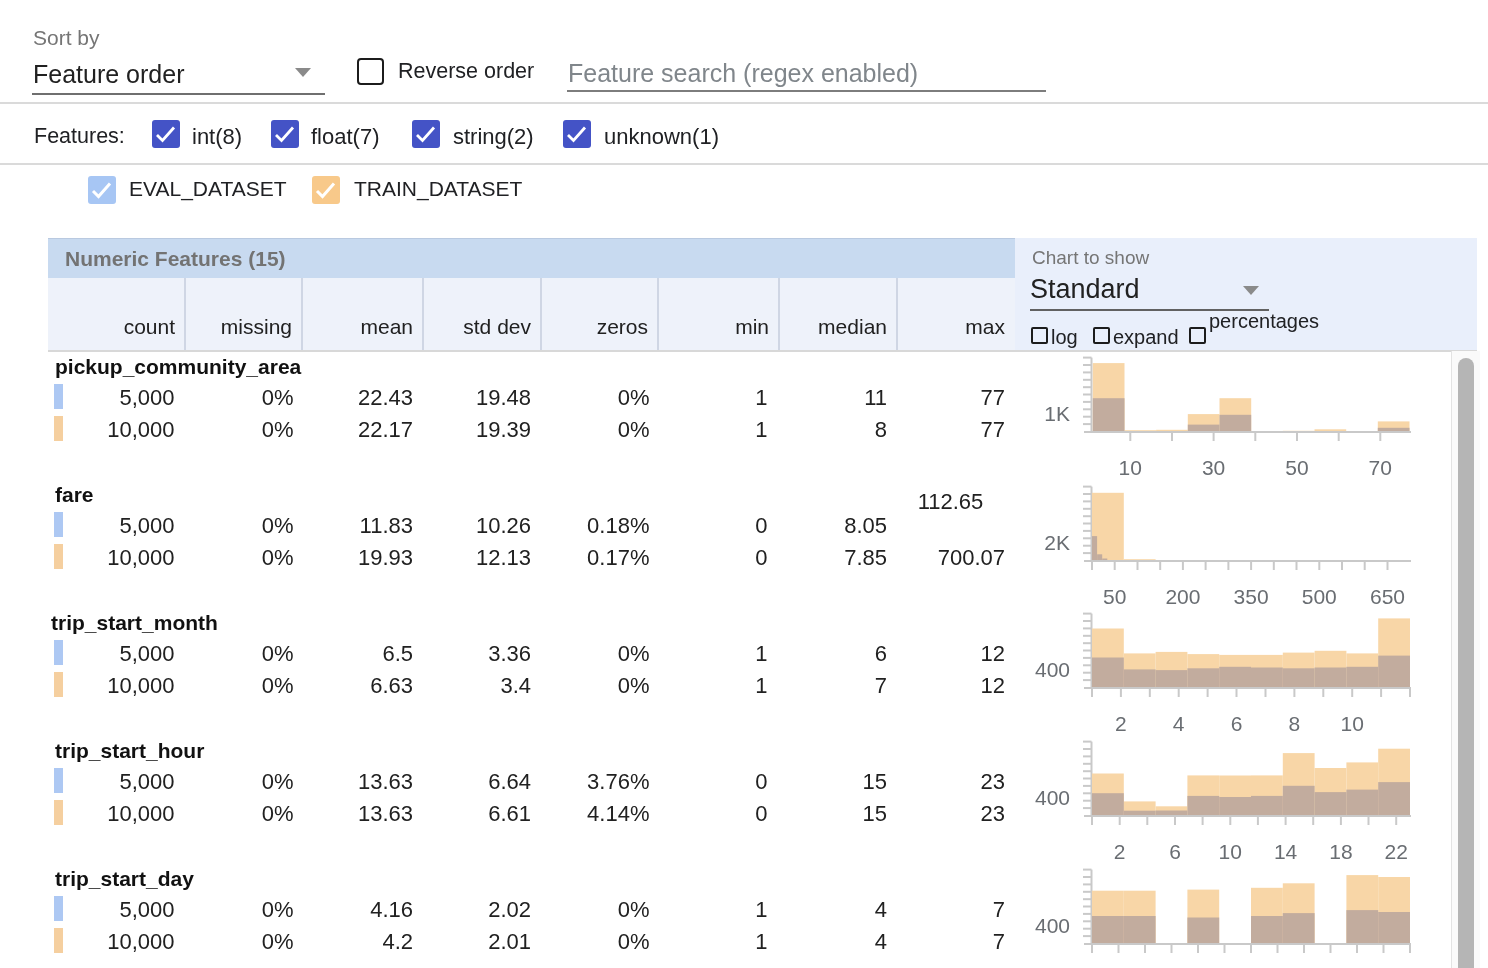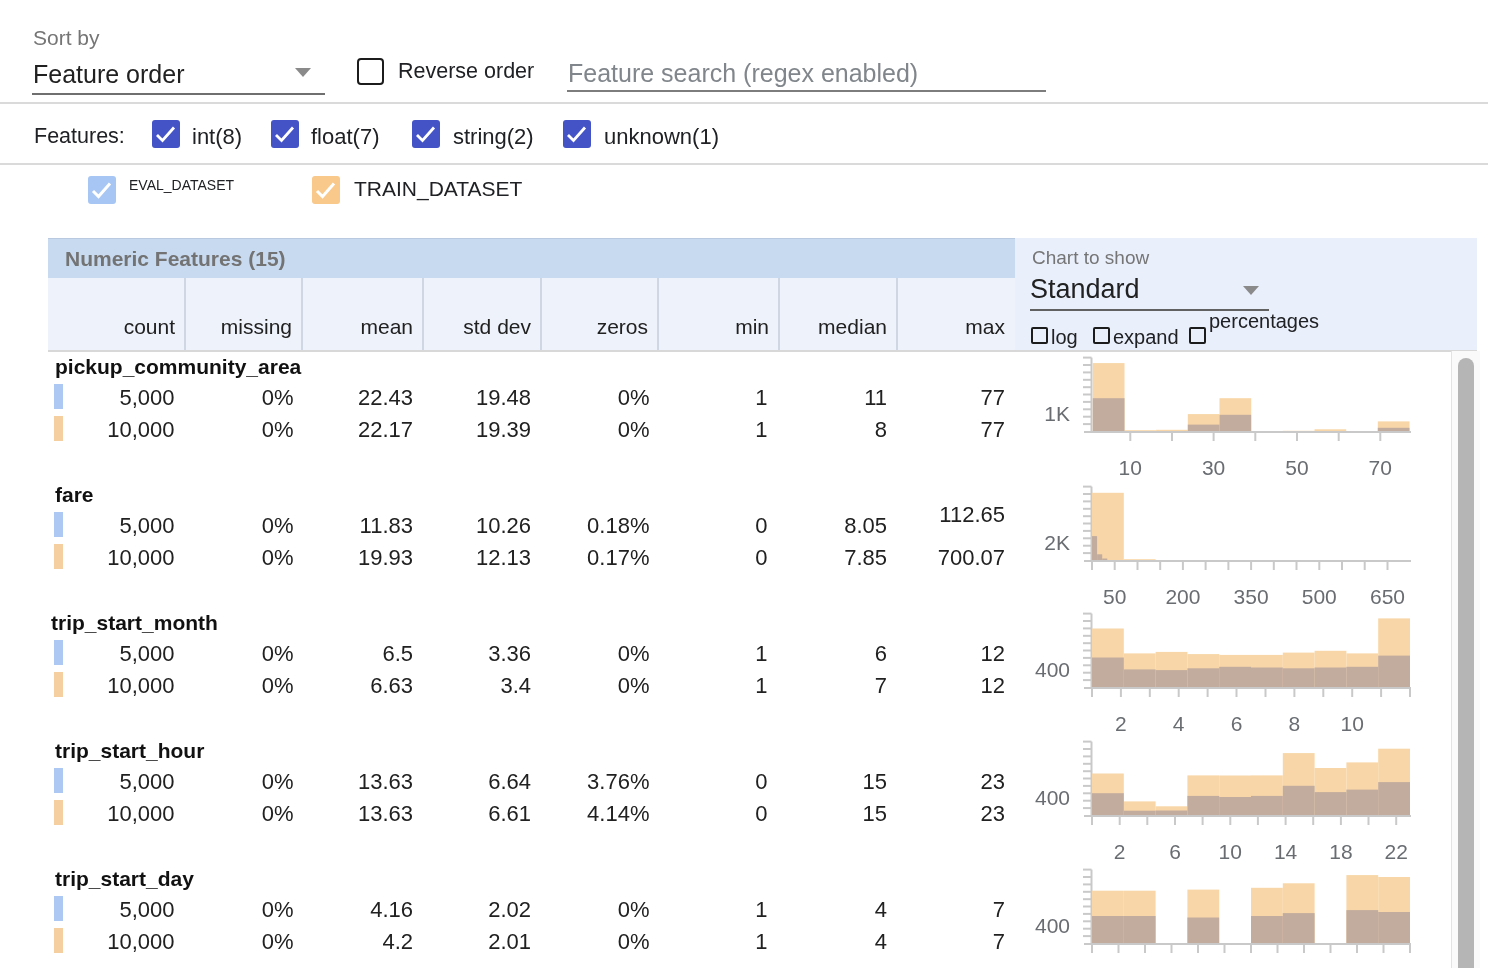--- a/index.html
+++ b/index.html
@@ -52,21 +52,21 @@
     </svg>
   </div>
 <div class="abs" style="left:604px;top:124px;font-size:22px;">unknown(1)</div>
 <div class="abs" style="left:0;top:163px;width:1488px;height:2px;background:#dadada;"></div>
 
 <div class="cb" style="left:88px;top:176px;width:28px;height:28px;background:#a7c6f4;">
   <svg width="28" height="28">
       <polyline points="5,15 10.5,20.5 22,7.5" fill="none" stroke="#fff" stroke-width="3"></polyline>
     </svg>
   </div>
-<div class="abs" style="left:129px;top:177px;font-size:14px;">EVAL_DATASET</div>
+<div class="abs" style="left:129px;top:177px;font-size:21px;">EVAL_DATASET</div>
 <div class="cb" style="left:312px;top:176px;width:28px;height:28px;background:#f8c98a;">
   <svg width="28" height="28">
       <polyline points="5,15 10.5,20.5 22,7.5" fill="none" stroke="#fff" stroke-width="3"></polyline>
     </svg>
   </div>
 <div class="abs" style="left:354px;top:177px;font-size:21px;">TRAIN_DATASET</div>
 
 <div class="abs" style="left:48px;top:238px;width:967px;height:40px;background:#c8daf0;border-top:1px solid #b9c9e0;box-sizing:border-box;"></div>
 <div class="abs" style="left:65px;top:247px;font-size:21px;font-weight:bold;color:#737373;">Numeric Features (15)</div>
 <div class="abs" style="left:48px;top:278px;width:967px;height:72px;background:#eef2fa;"></div>
@@ -121,21 +121,21 @@
 <div class="abs" style="left:55px;top:483px;font-size:21px;font-weight:bold;color:#111;">fare</div>
 <div class="abs" style="left:54px;top:512px;width:9px;height:25px;background:#adc8f3;"></div>
 <div class="abs" style="left:54px;top:544px;width:9px;height:25px;background:#f5cf9f;"></div>
 <div class="num" style="left:48px;top:513px;width:126.5px;">5,000</div>
 <div class="num" style="left:184px;top:513px;width:109.5px;">0%</div>
 <div class="num" style="left:301px;top:513px;width:112px;">11.83</div>
 <div class="num" style="left:422px;top:513px;width:109px;">10.26</div>
 <div class="num" style="left:540px;top:513px;width:109.5px;">0.18%</div>
 <div class="num" style="left:657px;top:513px;width:110.5px;">0</div>
 <div class="num" style="left:778px;top:513px;width:109px;">8.05</div>
-<div class="num" style="left:896px;top:502px;width:109px;">112.65</div>
+<div class="num" style="left:896px;top:489px;width:109px;text-align:center;">112.65</div>
 <div class="num" style="left:48px;top:545px;width:126.5px;">10,000</div>
 <div class="num" style="left:184px;top:545px;width:109.5px;">0%</div>
 <div class="num" style="left:301px;top:545px;width:112px;">19.93</div>
 <div class="num" style="left:422px;top:545px;width:109px;">12.13</div>
 <div class="num" style="left:540px;top:545px;width:109.5px;">0.17%</div>
 <div class="num" style="left:657px;top:545px;width:110.5px;">0</div>
 <div class="num" style="left:778px;top:545px;width:109px;">7.85</div>
 <div class="num" style="left:896px;top:545px;width:109px;">700.07</div>
 <div class="abs" style="left:51px;top:611px;font-size:21px;font-weight:bold;color:#111;">trip_start_month</div>
 <div class="abs" style="left:54px;top:640px;width:9px;height:25px;background:#adc8f3;"></div>

